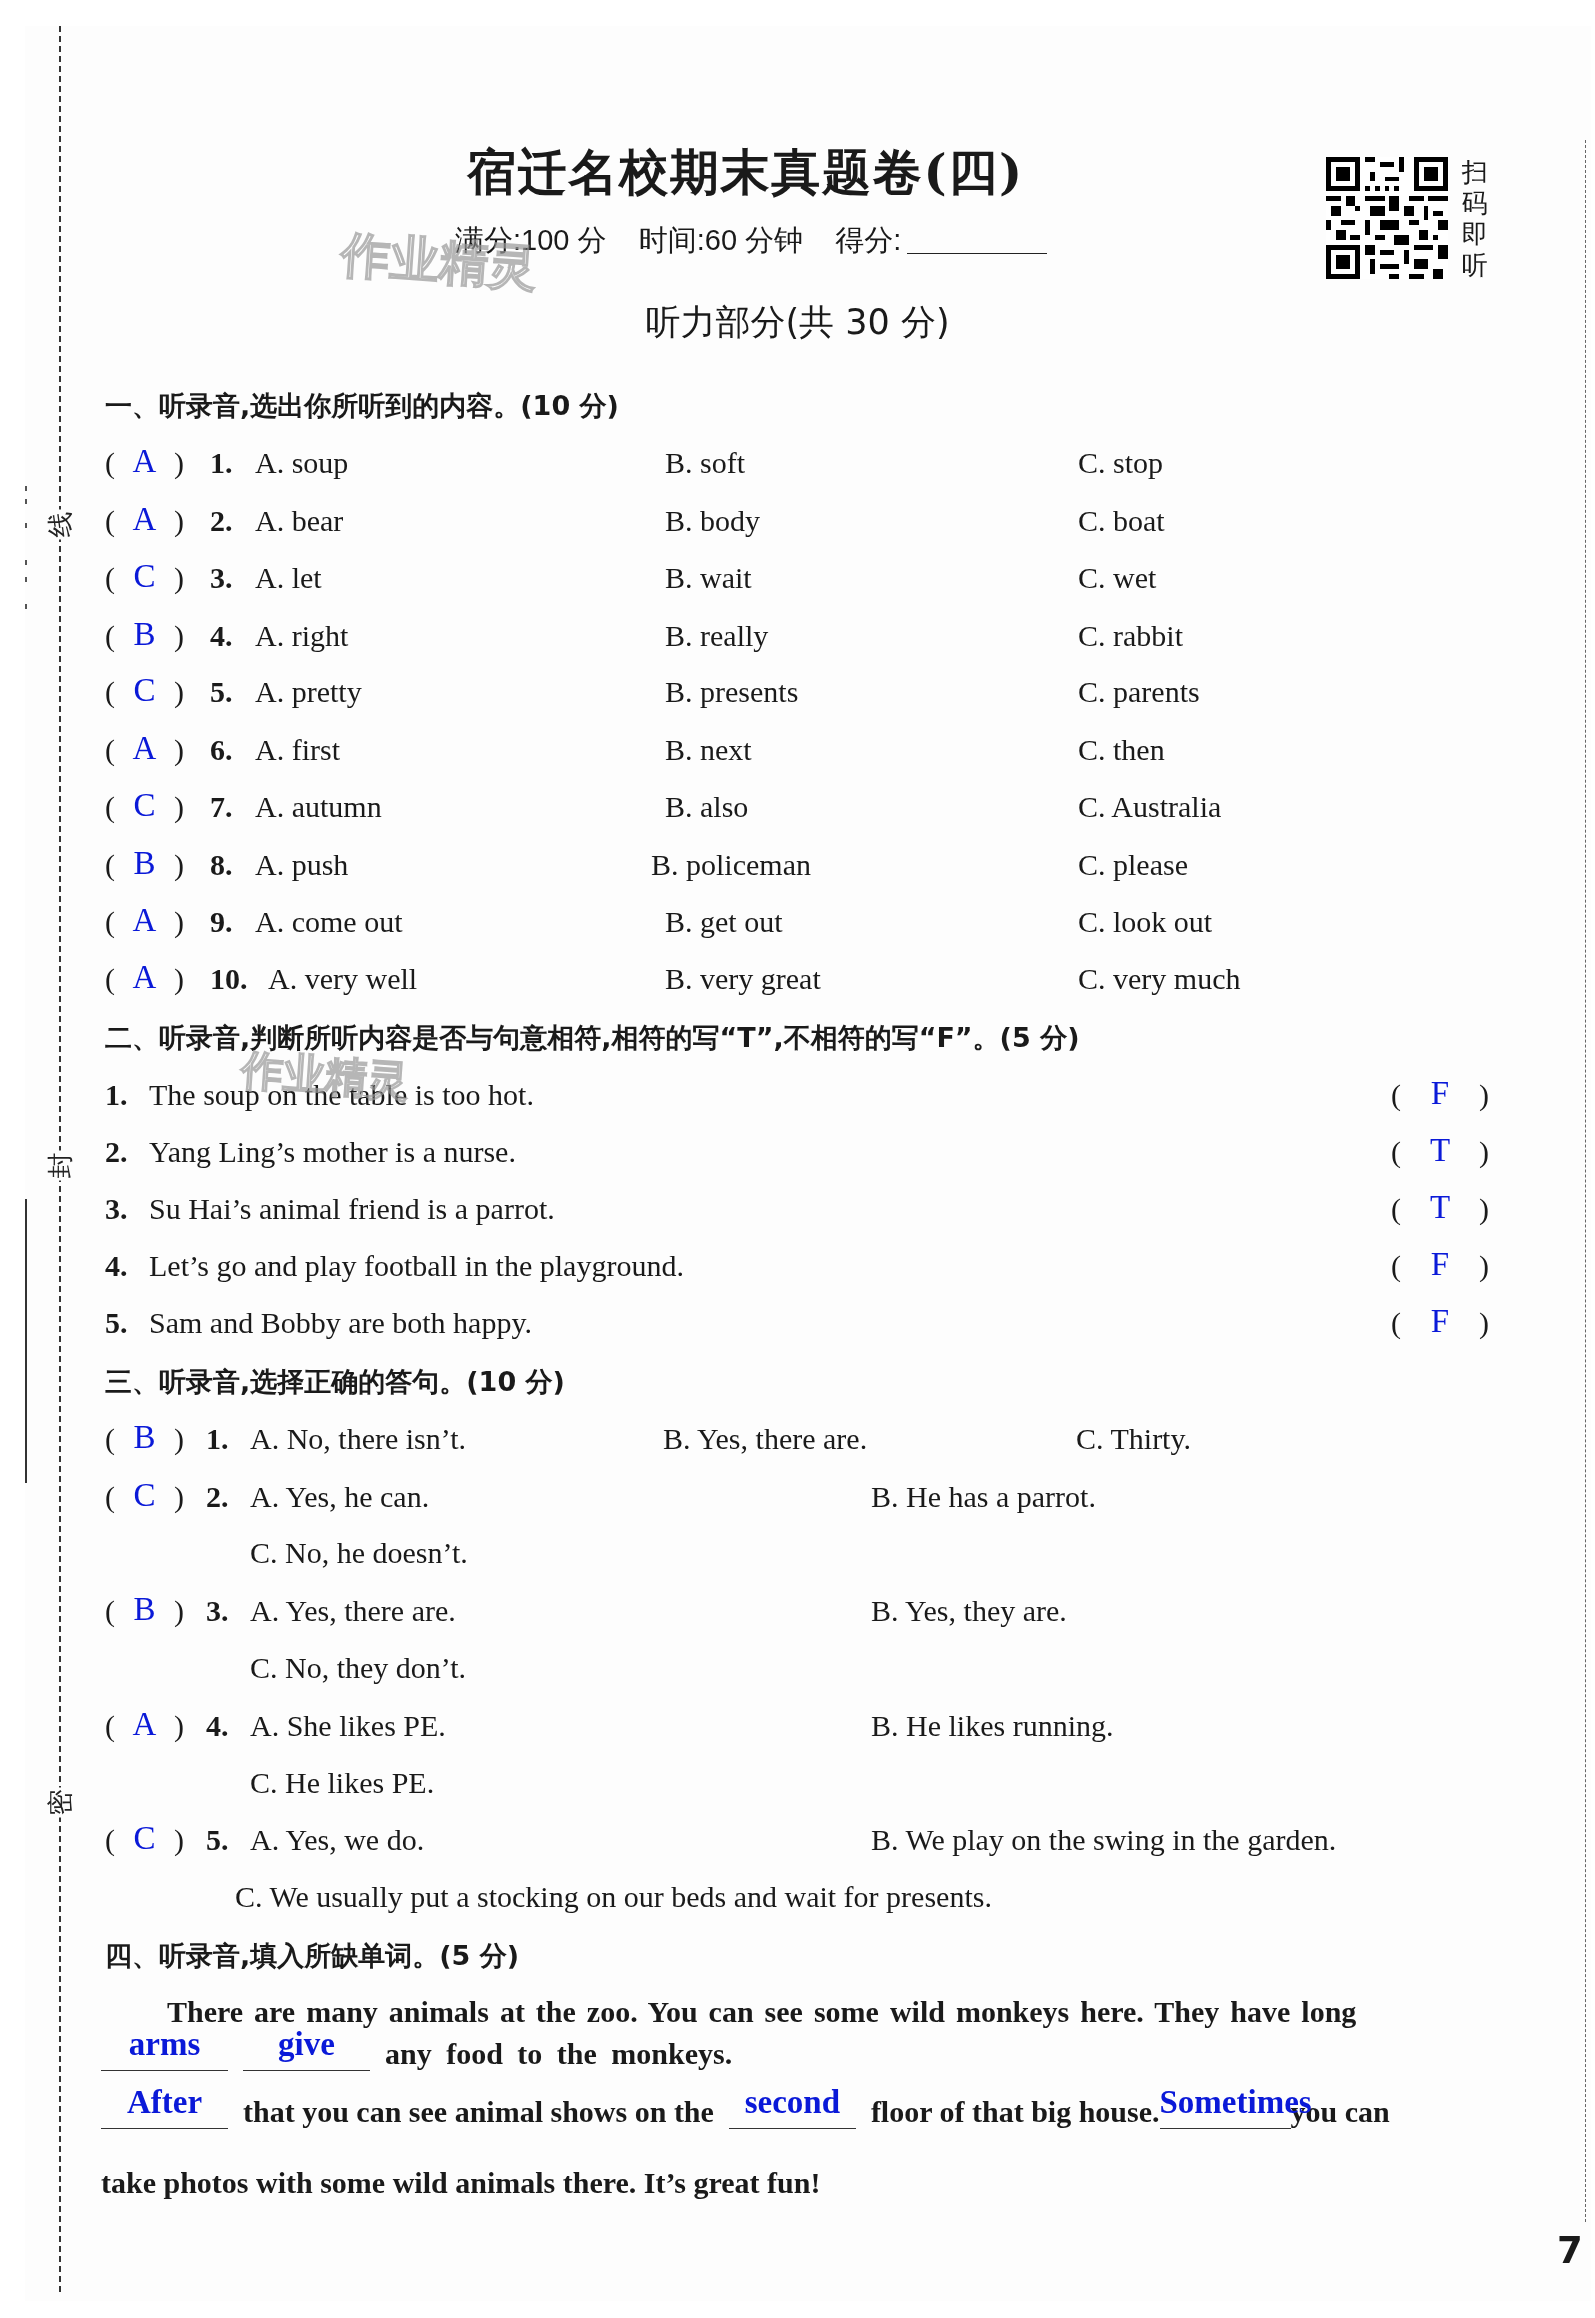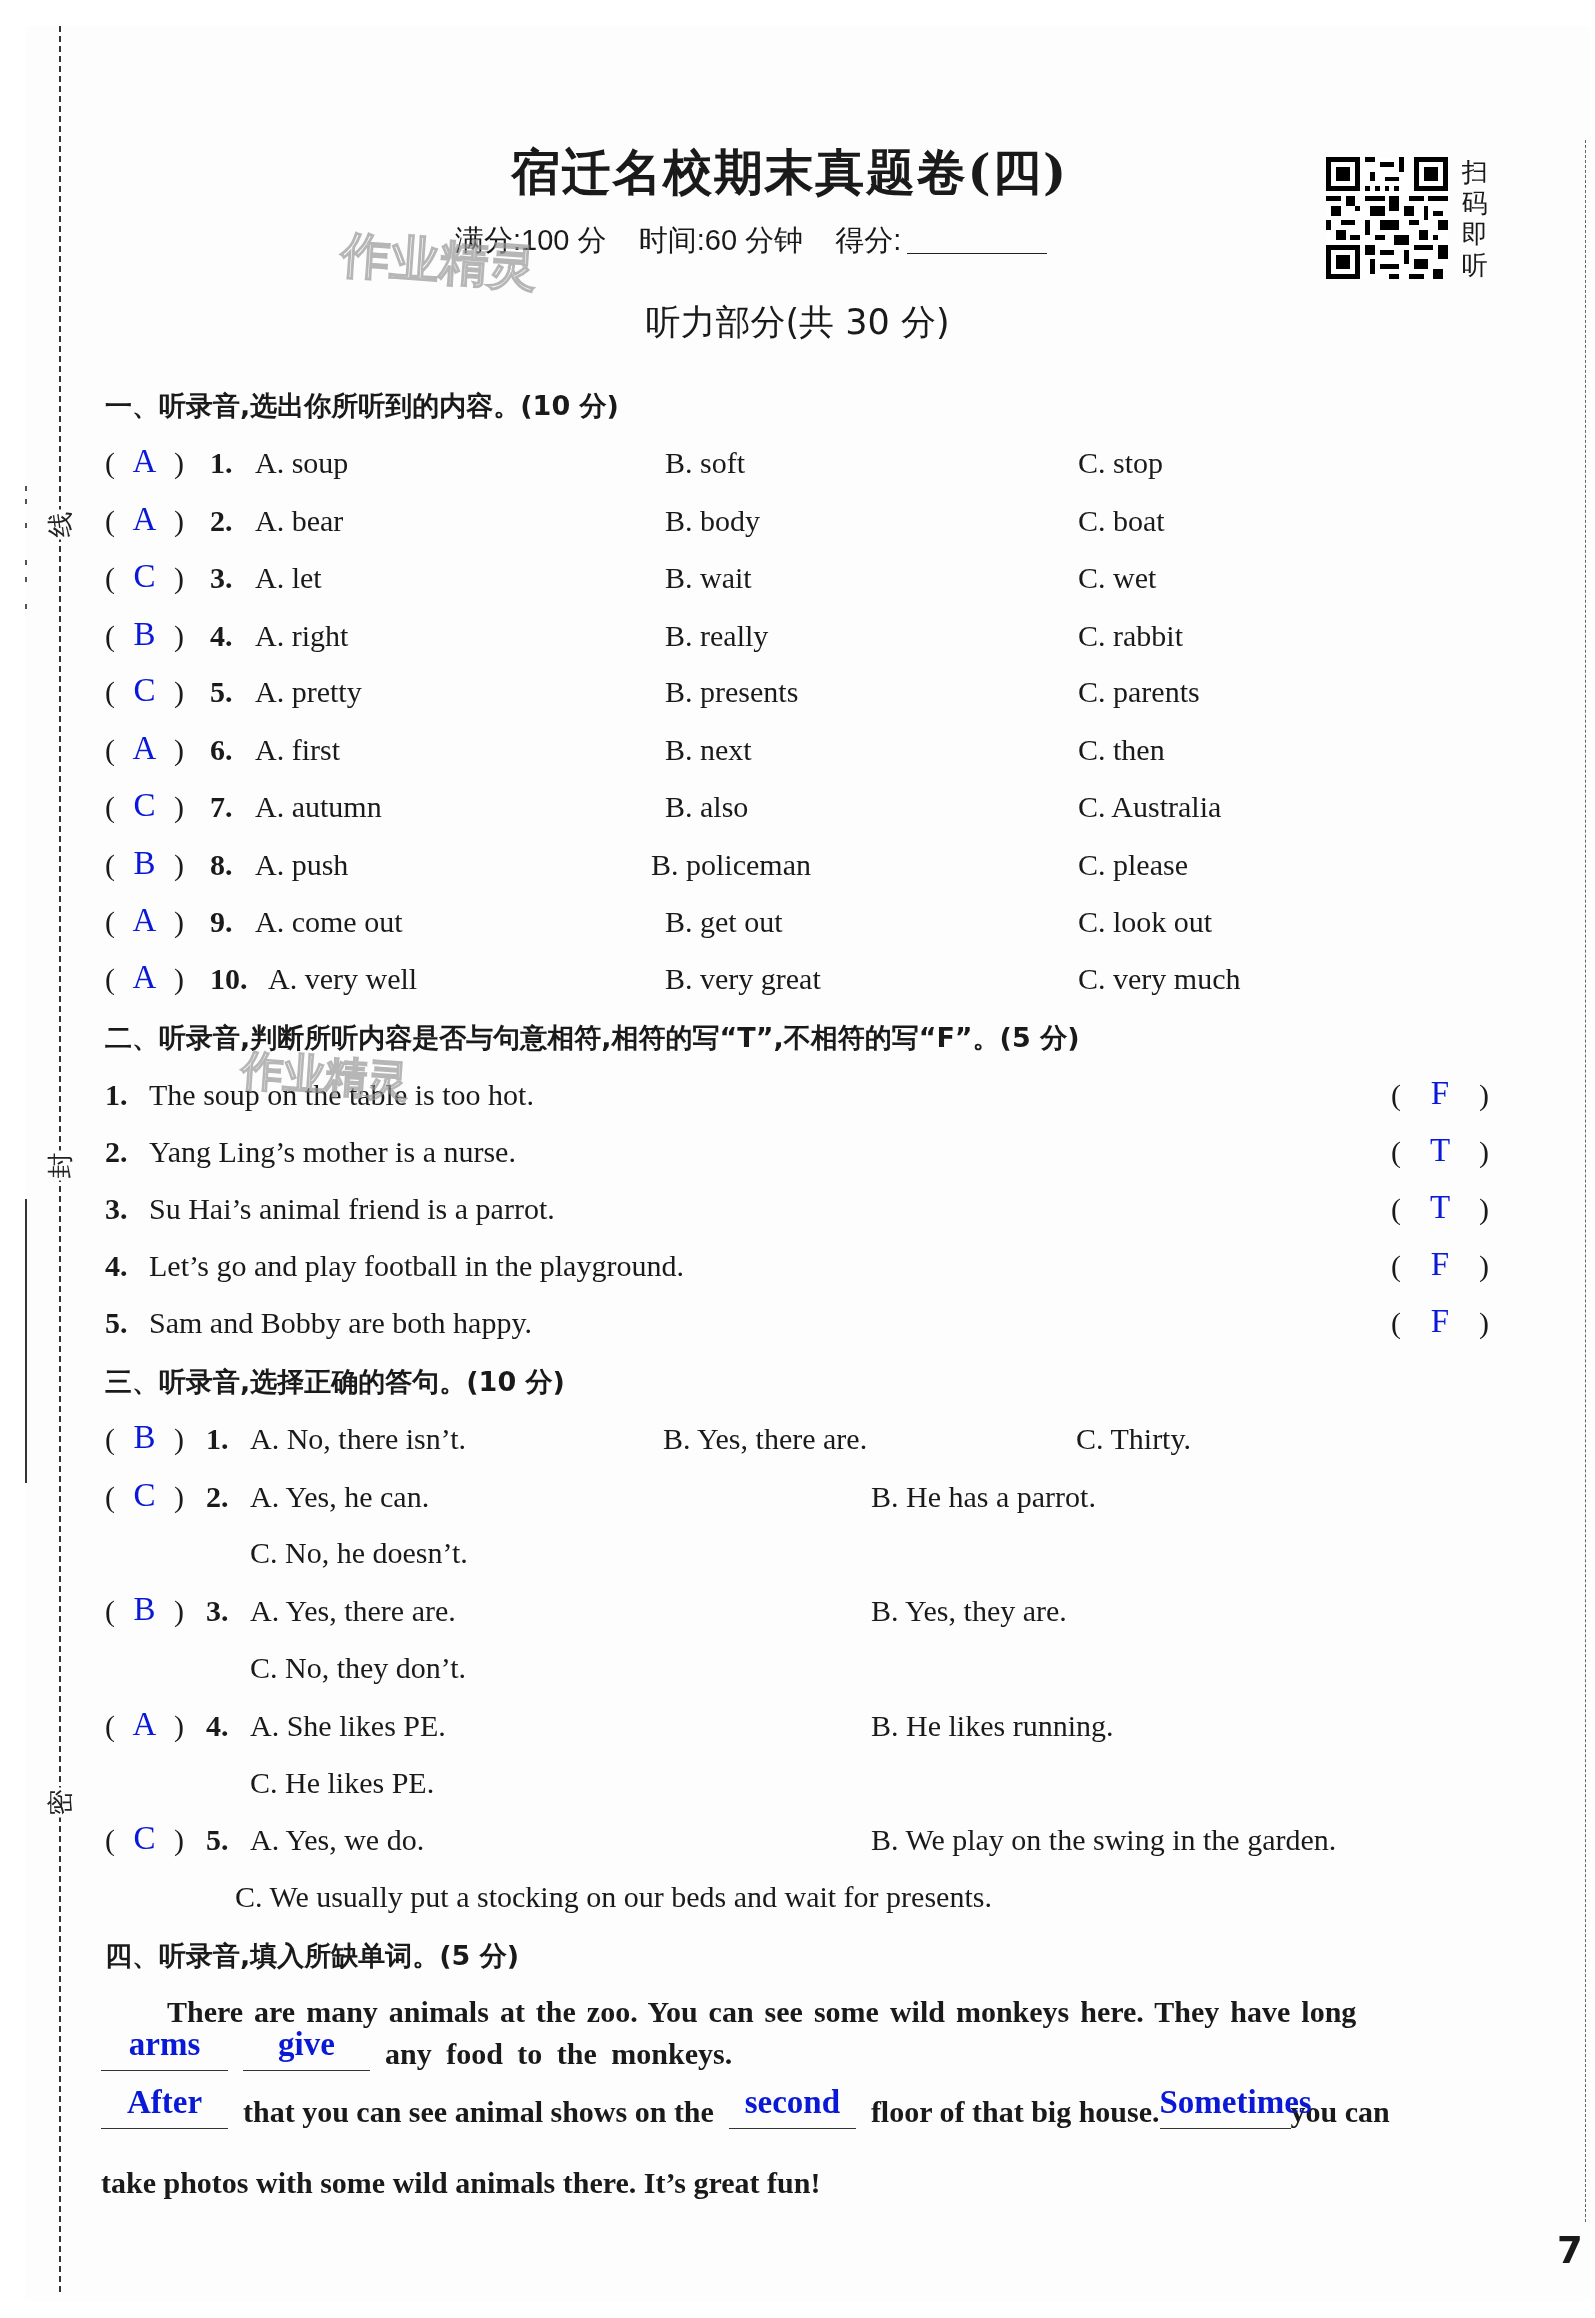--- a/index.html
+++ b/index.html
@@ -7,21 +7,21 @@
          font-family:"Liberation Serif","DejaVu Serif",serif; color:#1a1a1a; }
   .page { position:absolute; left:24.5px; top:26px; width:1566px; height:2275px; background:#fdfdfd; }
   .abs { position:absolute; white-space:nowrap; }
   .dash-left { position:absolute; left:59px; top:26px; height:2266px; border-left:2.6px dashed #333; }
   .dash-right { position:absolute; left:1585px; top:140px; height:2082px; border-left:1.7px dashed #666; }
   .bind-label { position:absolute; left:45px; width:30px; background:#fdfdfd; text-align:center;
                 font-family:"DejaVu Sans",sans-serif; font-size:26px; transform:rotate(-90deg); color:#222; }
   .side-bar { position:absolute; left:24.5px; top:1199px; width:2.6px; height:284px; background:#333; }
   .side-dot { position:absolute; left:24.5px; width:2.6px; height:5.2px; background:#555; }
   .title { left:0; width:1491px; top:140px; text-align:center; font-family:"DejaVu Serif",serif;
-           font-weight:bold; font-size:49px; letter-spacing:1.7px;margin-left:44px; }
+           font-weight:bold; font-size:49px; letter-spacing:1.7px; }
   .info { left:455px; top:221px; font-family:Liberation Sans, sans-serif; font-size:29px; }
   .info .blank { display:inline-block; width:140px; border-bottom:1.7px solid #222; margin-left:5.2px; vertical-align:-3.5px; }
   .watermark { color:transparent; -webkit-text-stroke:1.3px #999; font-family:"DejaVu Sans",sans-serif;
                font-size:49px; font-weight:bold; transform:rotate(4deg); opacity:.7; }
   .qr { left:1326px; top:157px; width:122px; height:122px; }
   .qr-label { left:1459px; top:157px; font-family:"DejaVu Sans",sans-serif; font-size:26px;
               line-height:31px; width:31.5px; white-space:normal; text-align:center; }
   .part-title { left:0; width:1595px; top:299px; text-align:center; font-family:"DejaVu Sans",sans-serif; font-size:35px; }
   .sec-head { left:105px; font-family:"DejaVu Sans",sans-serif; font-weight:bold; font-size:27px; }
   .row { font-size:30px; }

